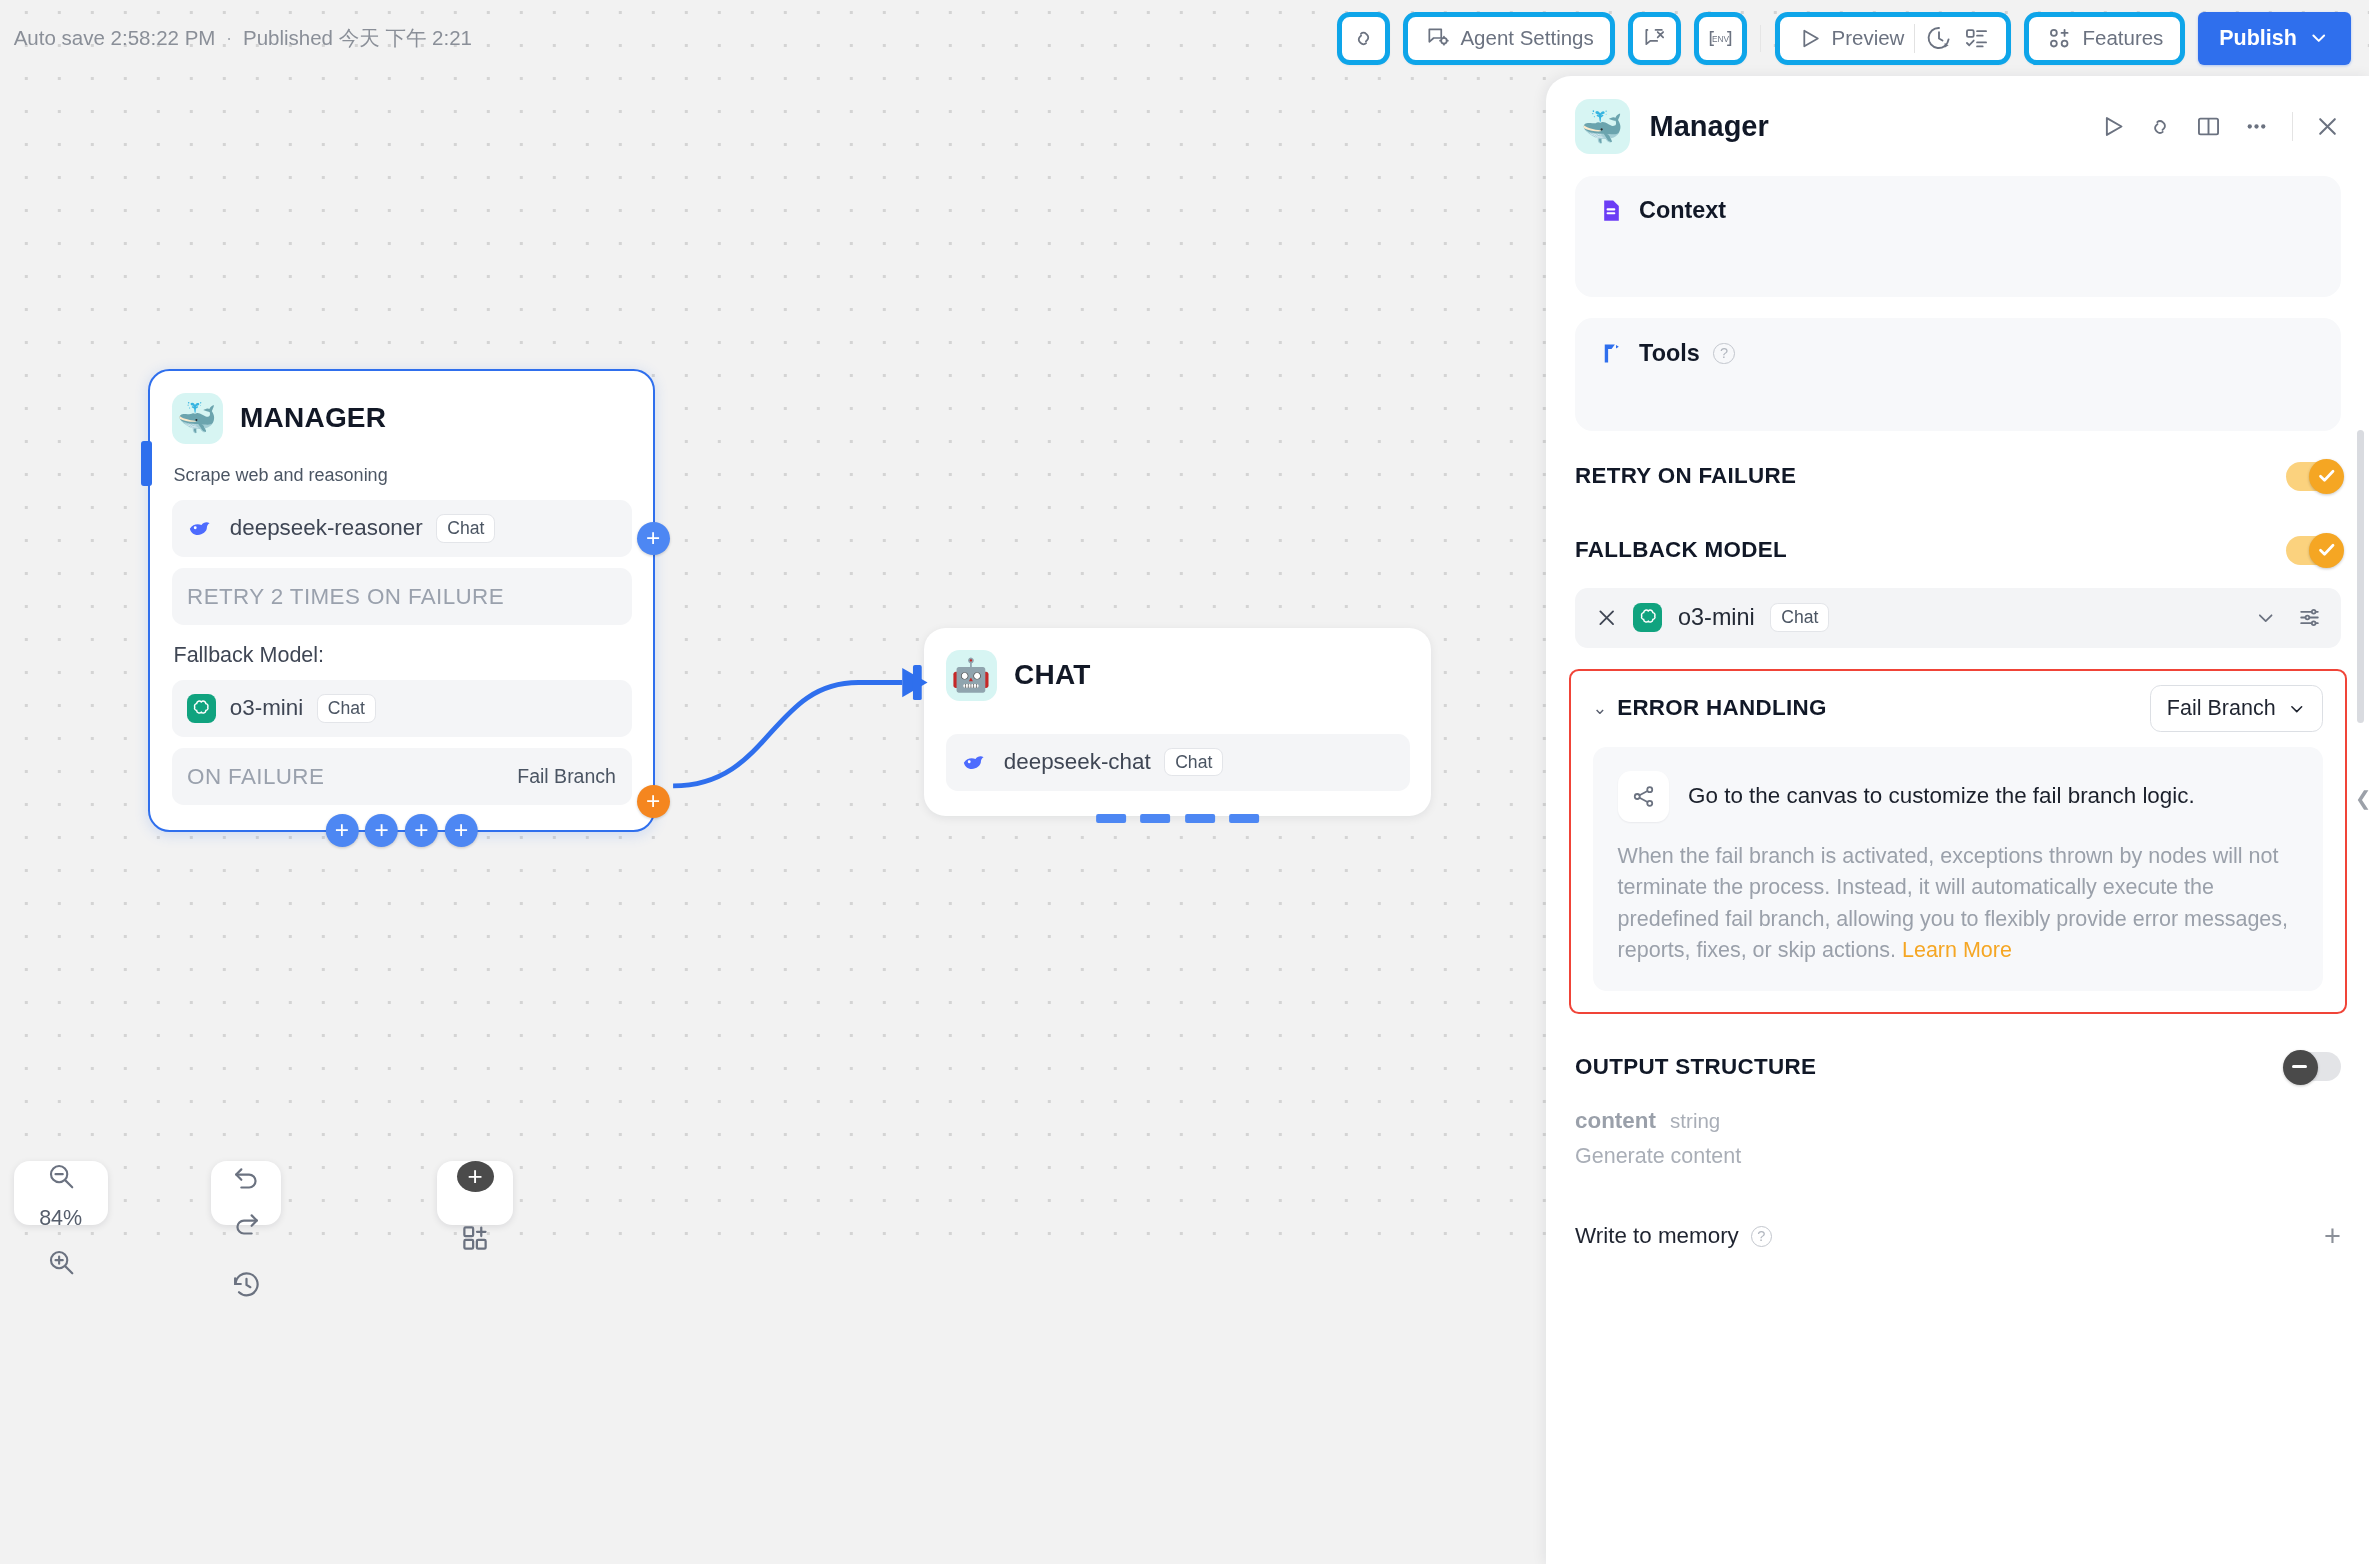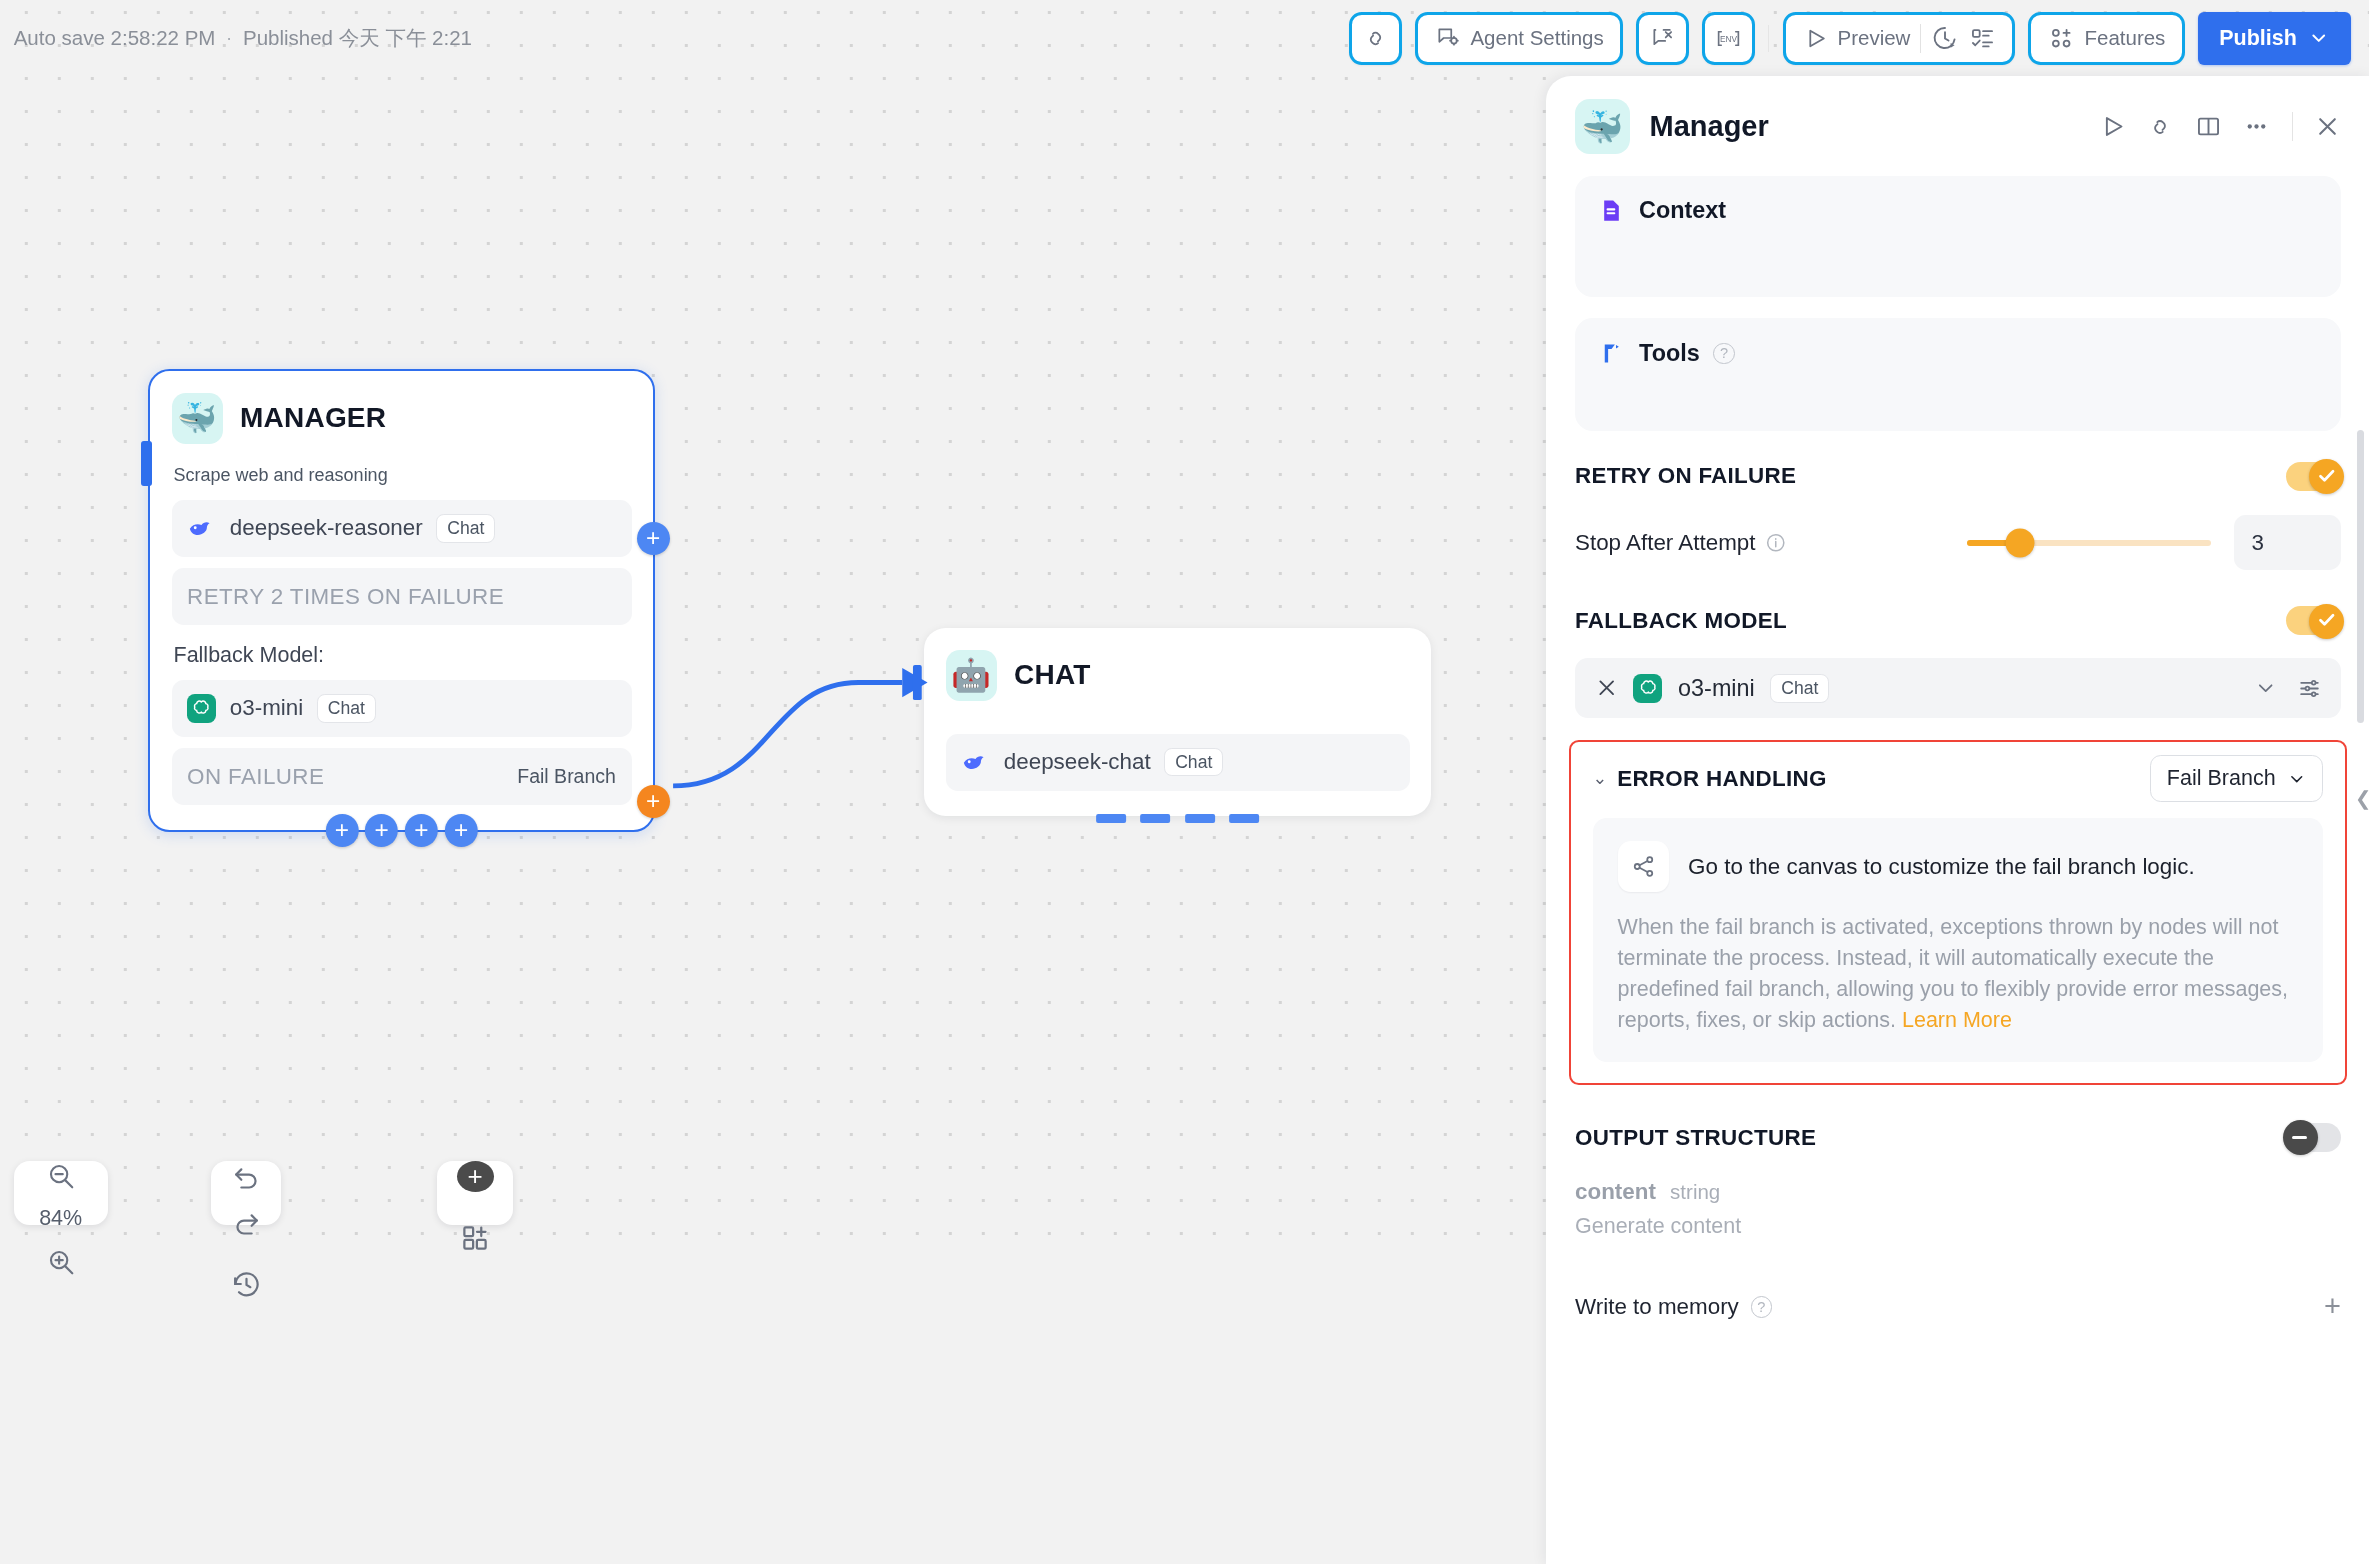--- a/index.html
+++ b/index.html
@@ -31,21 +31,21 @@
   .topbar > * { pointer-events: auto; }
   .autosave {
     font-size: 20.5px; color: #8a8f98; white-space: nowrap;
     display: flex; align-items: center; gap: 10.7px;
   }
   .autosave .dot-sep { font-size: 18.5px; color: #a7abb2; }
   .topbar-right {
     margin-left: auto; display: flex; align-items: center; gap: 12.7px;
   }
   .tb-btn {
-    background: #fff; border: 3px solid #0ea5e9; border-radius: 12.7px;
+    background: #fff; border: 5px solid #0ea5e9; border-radius: 12.7px;
     height: 53px; display: flex; align-items: center; gap: 9.8px;
     padding: 0 16.6px; color: #6b7280; font-size: 20.5px;
     box-shadow: 0 1px 2px rgba(16,24,40,.05);
     cursor: pointer; white-space: nowrap;
   }
   .tb-btn.icon-only { width: 53px; padding: 0; justify-content: center; }
   .tb-divider { width: 1px; height: 29px; background: #e2e2e2; }
   .tb-sep-dot { width: 1px; height: 27px; background: #e5e5e5; margin: 0 1px; }
   .publish-btn {
     background: #2f6fed; color: #fff; border: none; border-radius: 6px;
@@ -541,34 +541,20 @@
       <div class="section">
         <div class="sec-head">
           <span class="sec-title">RETRY ON FAILURE</span>
           <span class="sec-right">
             <span class="toggle-on">
               <svg class="chk" viewBox="0 0 24 24" fill="none" stroke="#fff" stroke-width="3" stroke-linecap="round" stroke-linejoin="round">
                 <path d="M5 12.5l4.5 4.5L19 7"></path>
               </svg>
             </span>
           </span>
-        </div>
-        <div class="slider-row">
-          <span class="slider-label">
-            <span>Stop After Attempt</span>
-            <svg class="ic" width="21.5" height="21.5" viewBox="0 0 24 24" fill="none" stroke="#b2b7bf" stroke-width="1.7" stroke-linecap="round">
-              <circle cx="12" cy="12" r="9"></circle>
-                <path d="M12 10.5v6M12 7.6v.6"></path>
-            </svg>
-          </span>
-          <span class="slider-track">
-            <span class="slider-fill"></span>
-            <span class="slider-thumb"></span>
-          </span>
-          <span class="num-box">3</span>
         </div>
       </div>
 
       <div class="section" style="margin-top:27px;">
         <div class="sec-head">
           <span class="sec-title">FALLBACK MODEL</span>
           <span class="sec-right">
             <span class="toggle-on">
               <svg class="chk" viewBox="0 0 24 24" fill="none" stroke="#fff" stroke-width="3" stroke-linecap="round" stroke-linejoin="round">
                 <path d="M5 12.5l4.5 4.5L19 7"></path>

